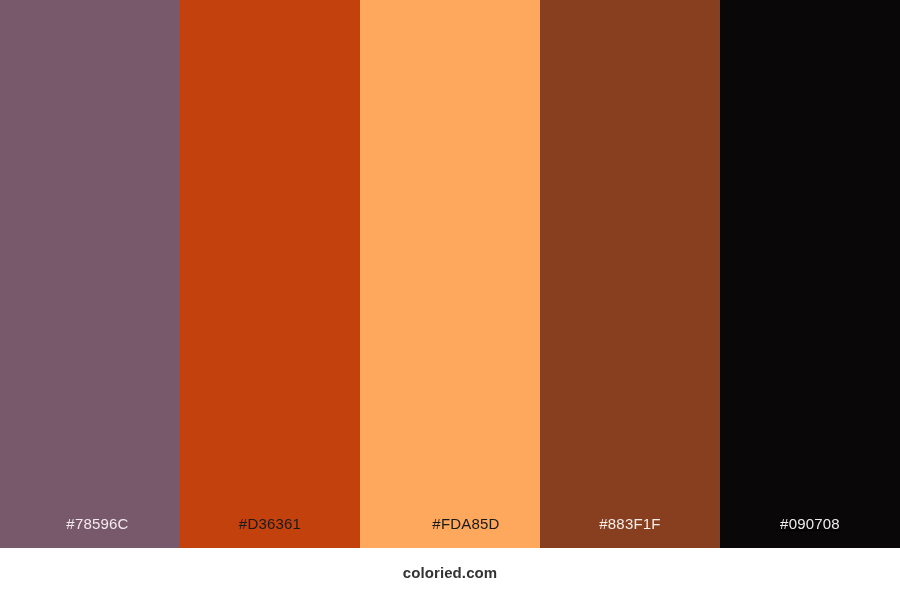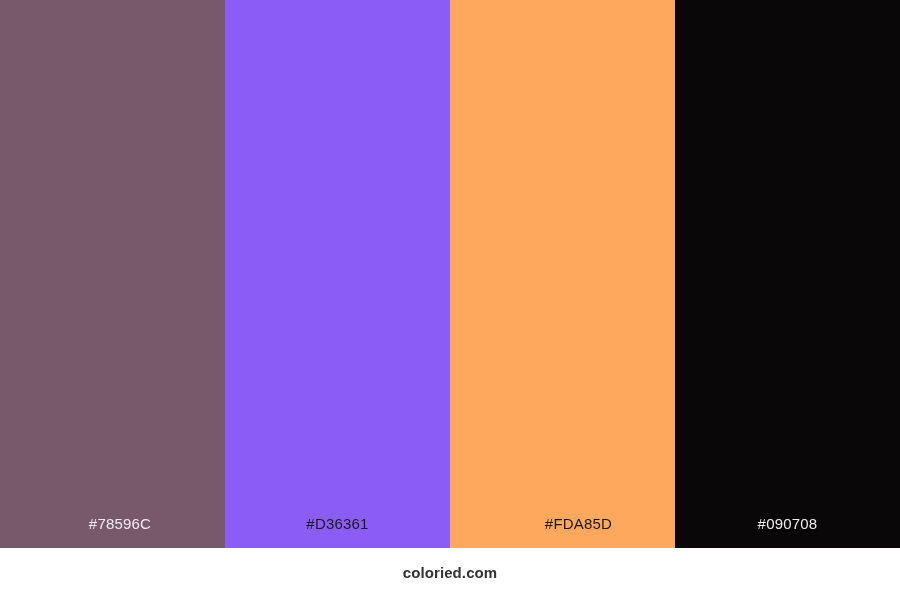--- a/index.html
+++ b/index.html
@@ -69,28 +69,31 @@
 <body style="background-color: rgb(255, 255, 255);">
 
 <div id="palette-page">
 
   <div id="swatch-strip">
 
     <div class="swatch" style="background-color: rgb(120, 89, 108);">
       <span class="swatch-label" style="color: rgb(242, 234, 238); padding-left: 15px;">#78596C</span>
     </div>
 
-    <div class="swatch" style="background-color: #8b5cf6;">
+    <div class="swatch" style="background-color: #c2410c;">
       <span class="swatch-label" style="color: rgb(26, 26, 26);">#D36361</span>
     </div>
 
     <div class="swatch" style="background-color: rgb(253, 168, 93);">
       <span class="swatch-label" style="color: rgb(26, 26, 26); padding-left: 32px;">#FDA85D</span>
     </div>
 
+    <div class="swatch" style="background-color: rgb(136, 63, 31);">
+      <span class="swatch-label" style="color: rgb(245, 238, 233);">#883F1F</span>
+    </div>
 
     <div class="swatch" style="background-color: rgb(9, 7, 8); text-decoration: underline;">
       <span class="swatch-label" style="color: rgb(237, 237, 237);">#090708</span>
     </div>
 
   </div>
 
   <div id="footer-bar">
     <span id="site-credit" style="color: rgb(51, 51, 51);">coloried.com</span>
   </div>

